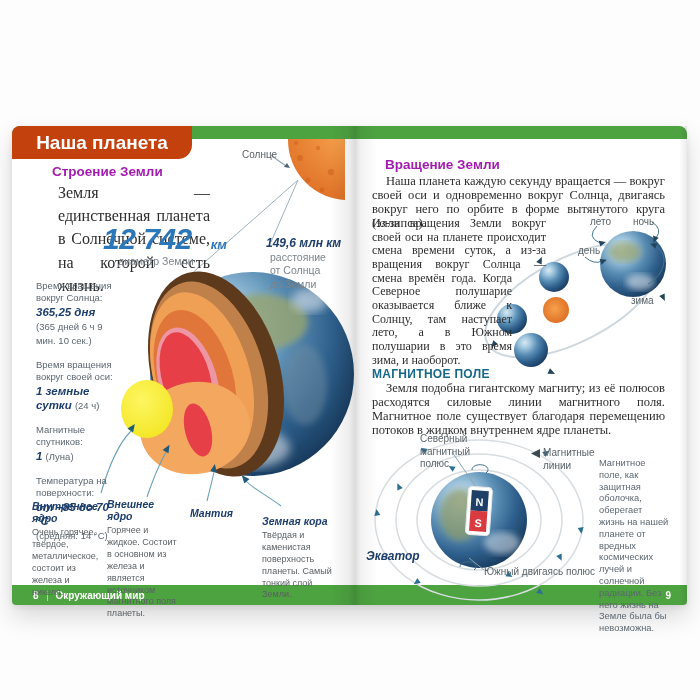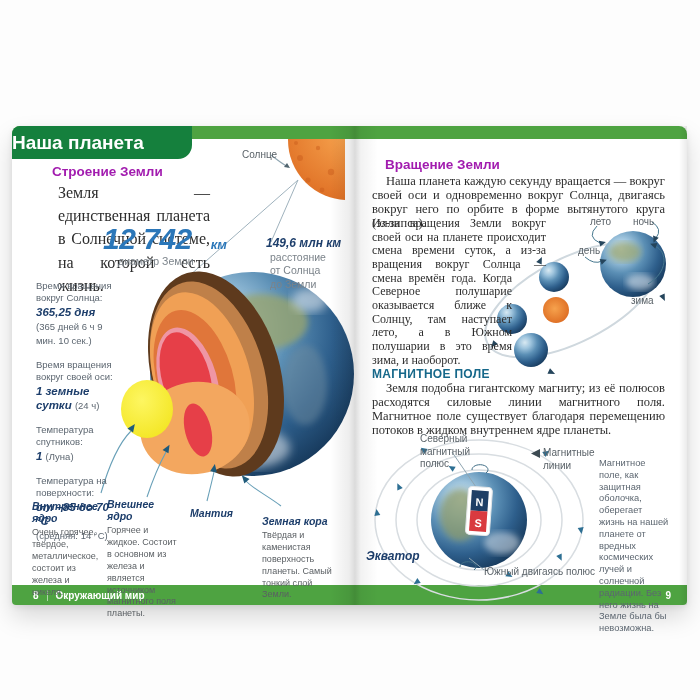--- a/index.html
+++ b/index.html
@@ -1,21 +1,21 @@
 <!DOCTYPE html>
 <html><head>
 <meta charset="utf-8">
 <style>
   html,body{margin:0;padding:0;width:700px;height:700px;background:#fdfdfd;overflow:hidden;
     font-family:"Liberation Sans",sans-serif;}
   .spread{position:absolute;left:12px;top:126px;width:675px;height:479px;background:#ffffff;
     border-radius:8px 8px 4px 4px;box-shadow:0 12px 24px rgba(0,0,0,.15),0 2px 6px rgba(0,0,0,.08);}
   .topstrip{position:absolute;left:12px;top:126px;width:675px;height:13px;background:#4ea341;border-radius:8px 8px 0 0;}
-  .tab{position:absolute;left:12px;top:126px;width:180px;height:33px;background:#15803d;
-    border-radius:8px 0 14px 0;color:#fff;font-weight:bold;font-size:19px;display:flex;align-items:center;justify-content:flex-start;}
+  .tab{position:absolute;left:12px;top:126px;width:180px;height:33px;background:#c2410c;
+    border-radius:8px 0 14px 0;color:#fff;font-weight:bold;font-size:19px;display:flex;align-items:center;justify-content:center;}
   .footerbar{position:absolute;left:12px;top:585px;width:675px;height:20px;background:#4ea341;border-radius:0 0 4px 4px;
     color:#fff;font-size:10px;font-weight:bold;display:flex;align-items:center;}
   .footer-left{display:flex;align-items:center;gap:8px;margin-left:21px;}
   .footer-div{width:1px;height:11px;background:rgba(255,255,255,.55);}
   .footer-right{margin-left:auto;margin-right:16px;}
   .fold{position:absolute;left:330px;top:126px;width:48px;height:479px;pointer-events:none;z-index:30;
     background:linear-gradient(90deg,rgba(0,0,0,0) 0%,rgba(0,0,0,.07) 40%,rgba(0,0,0,.14) 52%,rgba(0,0,0,.05) 64%,rgba(0,0,0,0) 100%);}
   .edgeR{position:absolute;left:679px;top:126px;width:8px;height:479px;pointer-events:none;z-index:30;
     background:linear-gradient(90deg,rgba(0,0,0,0),rgba(0,0,0,.08));}
   h3.sect{position:absolute;margin:0;font-size:13.5px;font-weight:bold;color:#a21caf;z-index:10;}
@@ -212,21 +212,21 @@
 <div class="facts">
   <div class="fact">
     <div class="lab">Время вращения вокруг Солнца:</div>
     <div class="val"><span>365,25 дня</span><br><span class="note">(365 дней 6 ч 9 мин. 10 сек.)</span></div>
   </div>
   <div class="fact">
     <div class="lab">Время вращения вокруг своей оси:</div>
     <div class="val"><span>1 земные сутки</span> <span class="note">(24 ч)</span></div>
   </div>
   <div class="fact">
-    <div class="lab">Температура спутников:</div>
+    <div class="lab">Магнитные спутников:</div>
     <div class="val"><span>1</span> <span class="note">(Луна)</span></div>
   </div>
   <div class="fact">
     <div class="lab">Температура на поверхности:</div>
     <div class="val"><span>от –85 до 70 °C</span><br><span class="note">(средняя: 14 °C)</span></div>
   </div>
 </div>
 
 <div class="layercol" style="left:32px;top:500px;width:68px;">
   <div class="t">Внутреннее ядро</div>

